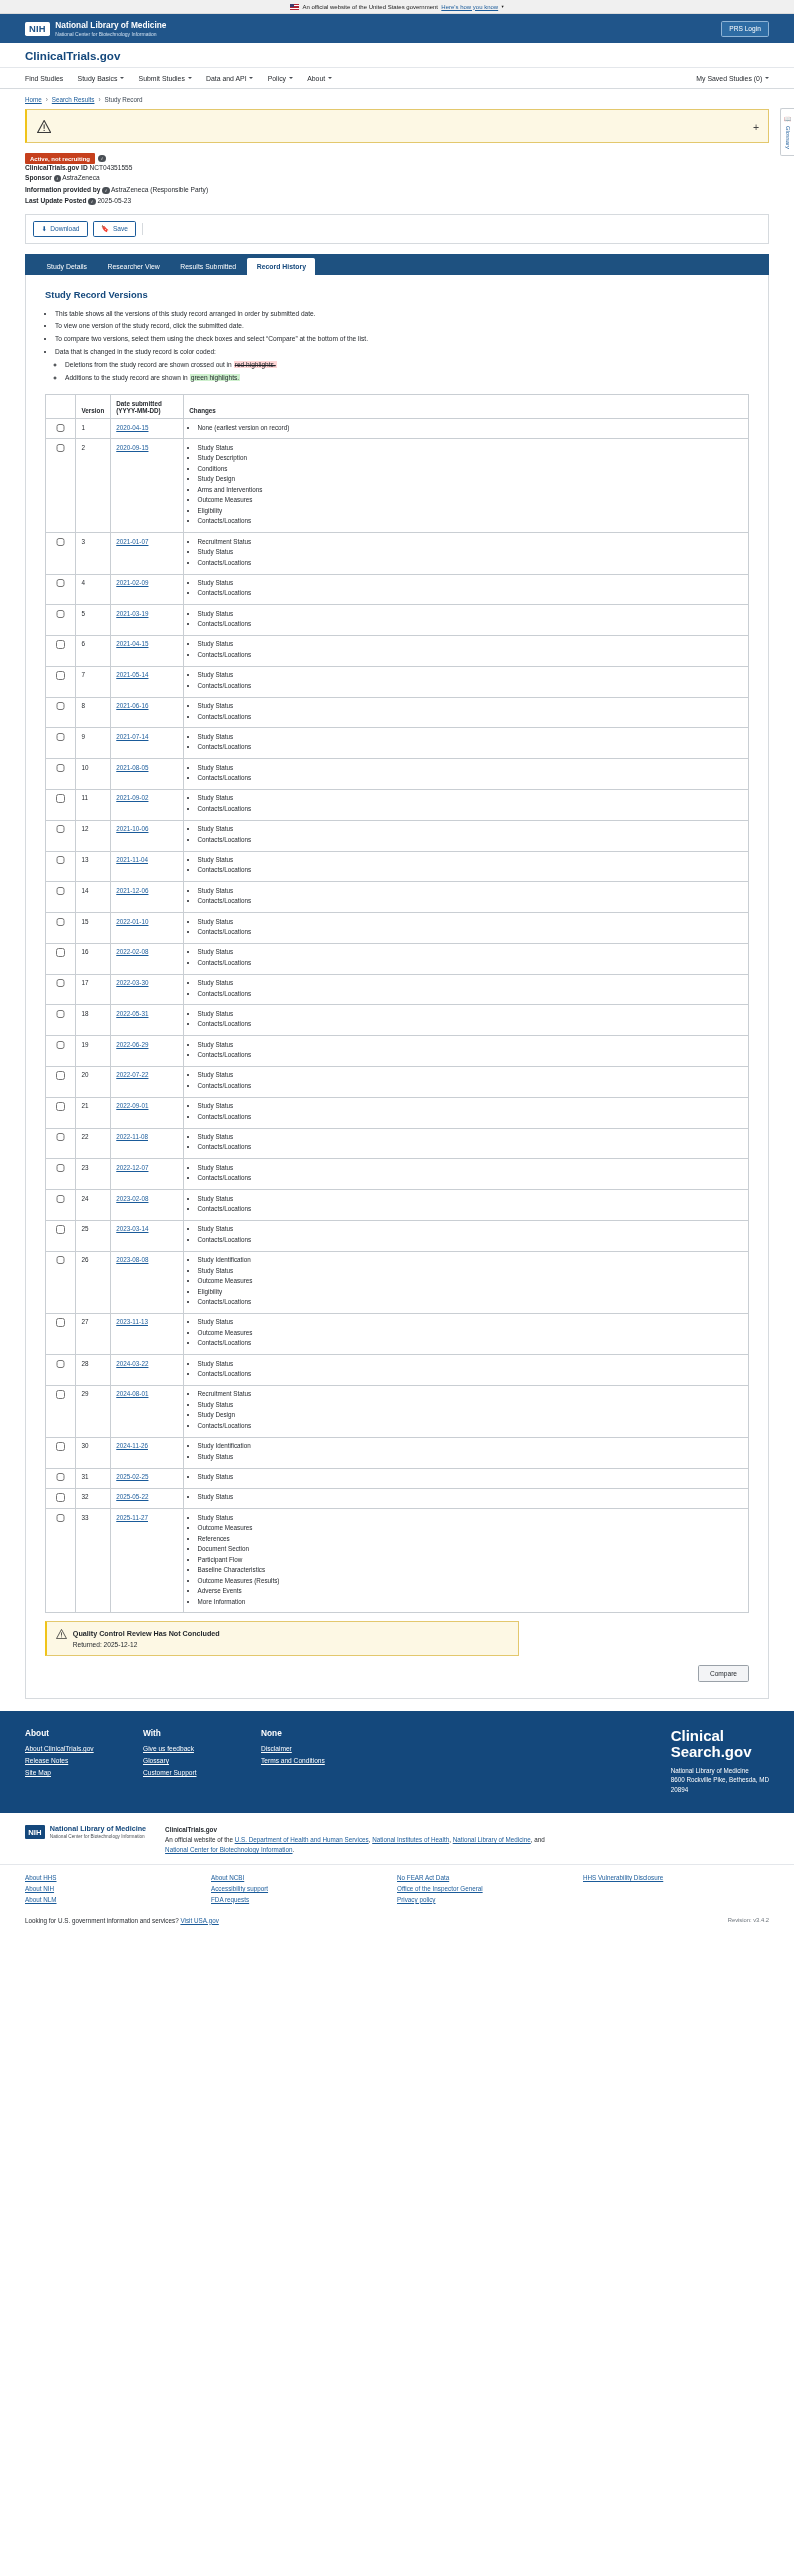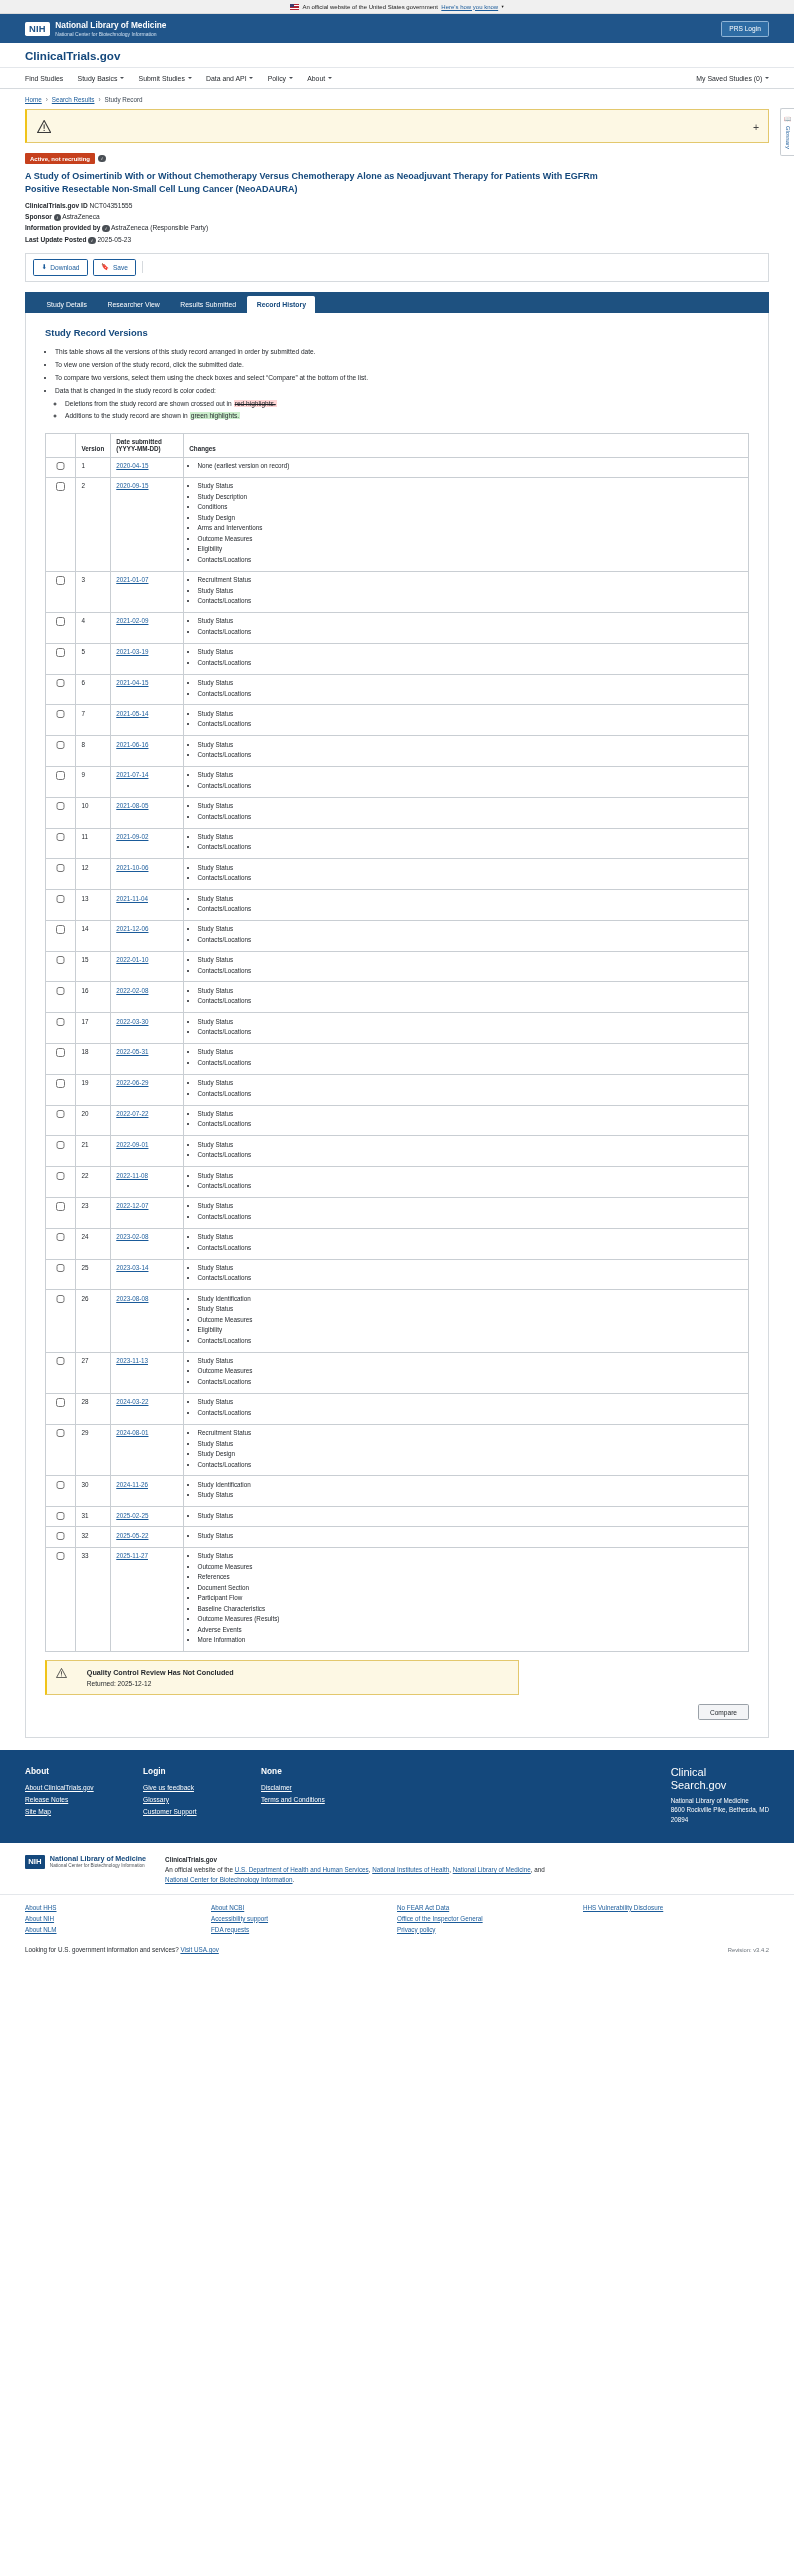--- a/index.html
+++ b/index.html
@@ -177,39 +177,39 @@
   .col-version { width: 34px; text-align: left; }
   .col-date { width: 73px; }
   td.col-check { text-align: center; }
   input[type=checkbox] { width: 8.3px; height: 8.3px; cursor: pointer; margin: 0; }
   .chg-list { margin: 0 0 0 8.3px; padding: 0; }
   .chg-list li { margin-bottom: 1.7px; line-height: 1.4; }
 
   
   .quality-box {
     border: 0.6px solid #e3c86d; border-left: 2.8px solid #f0c419; background: #fdf8e4;
-    padding: 7.2px 8.8px; margin: 7.7px 0 3.3px 0; display: flex; gap: 20px; align-items: flex-start;
+    padding: 7.2px 8.8px; margin: 7.7px 0 3.3px 0; display: flex; gap: 6px; align-items: flex-start;
     max-width: 474px;
   }
   .quality-title { font-weight: bold; font-size: 7.2px; margin-bottom: 2.8px; }
   .quality-sub { font-size: 6.6px; }
 
   .compare-row { display: flex; justify-content: flex-end; margin-top: 8.8px; }
   .btn-compare {
     border: 0.6px solid #9aa1a8; background: #f3f4f6; font-size: 6.6px;
     padding: 3.9px 11px; border-radius: 1.7px; cursor: pointer; color: #1f2328;
   }
 
   
   .footer-main { background: #14487c; color: #fff; padding: 16.5px 25px 19px 25px; display: flex; gap: 35px; }
   .f-col { min-width: 83px; }
   .f-h { font-size: 8.3px; font-weight: bold; margin-bottom: 7.2px; }
   .f-col a { display: block; color: #ffffff; font-size: 6.6px; margin-bottom: 5px; text-decoration: underline; }
   .f-brand { margin-left: auto; text-align: left; }
-  .f-brand-title { font-size: 11px; font-weight: normal; line-height: 1.1; }
+  .f-brand-title { font-size: 15px; font-weight: bold; line-height: 1.1; }
   .f-brand-sub { font-size: 6.3px; margin-top: 5px; line-height: 1.5; }
 
   .footer-nlm { background: #fff; padding: 12px 25px 8.8px 25px; display: flex; gap: 19px; align-items: flex-start; border-bottom: 0.6px solid #e4e7eb; }
   .nlm-logo-box { display: flex; align-items: center; gap: 5px; }
   .nlm-mark { background: #14487c; color: #fff; font-weight: bold; font-size: 7.7px; padding: 2.2px 3.3px; border-radius: 1.1px; }
   .nlm-text { font-size: 7.2px; font-weight: bold; color: #14487c; line-height: 1.15; }
   .nlm-text small { display: block; font-size: 4.7px; font-weight: normal; color: #4a4f55; }
   .nlm-right { font-size: 6.3px; color: #1f2328; line-height: 1.6; max-width: 397px; }
   .nlm-right .strong { font-weight: bold; }
 
@@ -305,21 +305,20 @@
           </svg>
       </span>
       <span class="alert-plus">+</span>
     </div>
 
     <div class="status-row">
       <span class="status-badge">Active, not recruiting</span>
       <span class="info-dot">i</span>
     </div>
 
-    <h1 class="study-title">A Study of Osimertinib With or Without Chemotherapy Versus Chemotherapy Alone as Neoadjuvant Therapy for Patients With EGFRm Positive Resectable Non-Small Cell Lung Cancer (NeoADAURA)</h1>
 
     <div class="meta-line">
       <span class="lbl">ClinicalTrials.gov ID</span>
       <span>NCT04351555</span>
     </div>
     <div class="meta-line">
       <span class="lbl">Sponsor</span>
       <span class="info-dot">i</span>
       <span>AstraZeneca</span>
     </div>
@@ -787,21 +786,21 @@
   </div>
 
   <div class="footer-main">
     <div class="f-col">
       <div class="f-h">About</div>
       <a>About ClinicalTrials.gov</a>
       <a>Release Notes</a>
       <a>Site Map</a>
     </div>
     <div class="f-col">
-      <div class="f-h">Login</div>
+      <div class="f-h">With</div>
       <a>Give us feedback</a>
       <a>Glossary</a>
       <a>Customer Support</a>
     </div>
     <div class="f-col">
       <div class="f-h">None</div>
       <a>Disclaimer</a>
       <a>Terms and Conditions</a>
     </div>
     <div class="f-brand">

